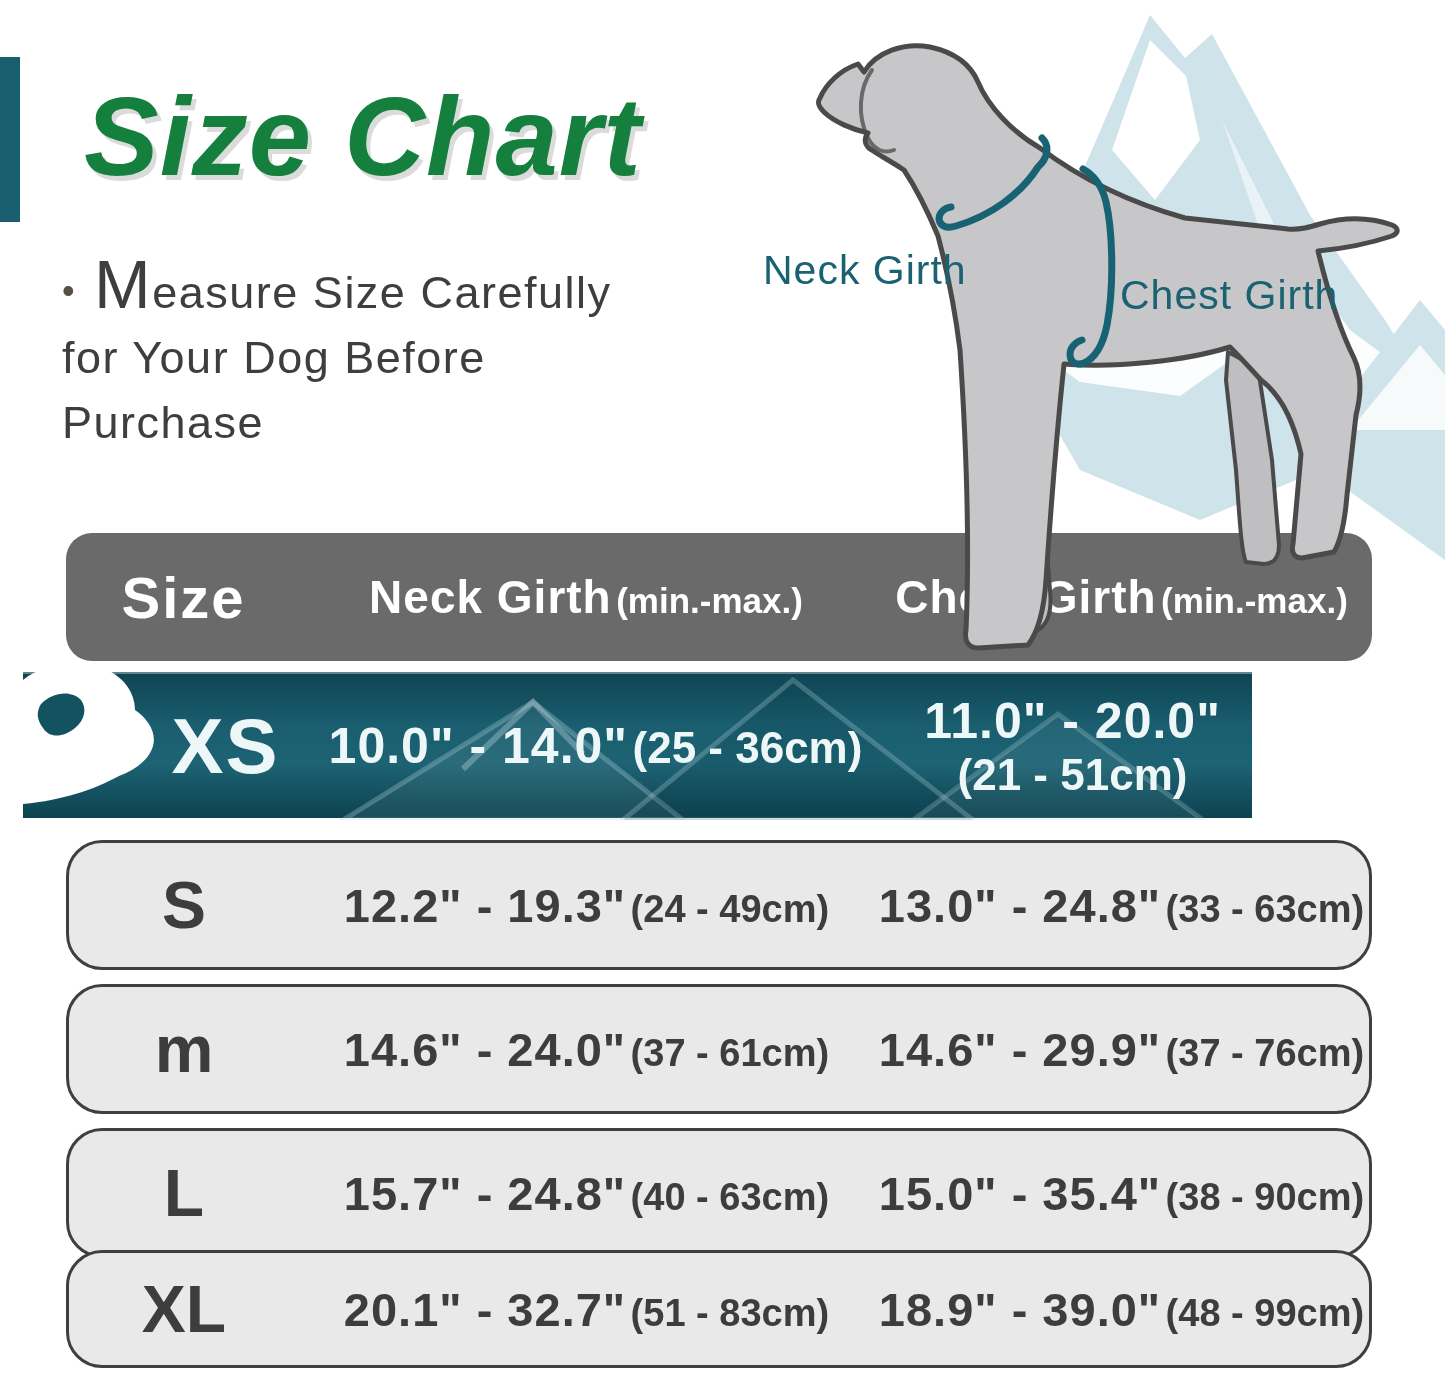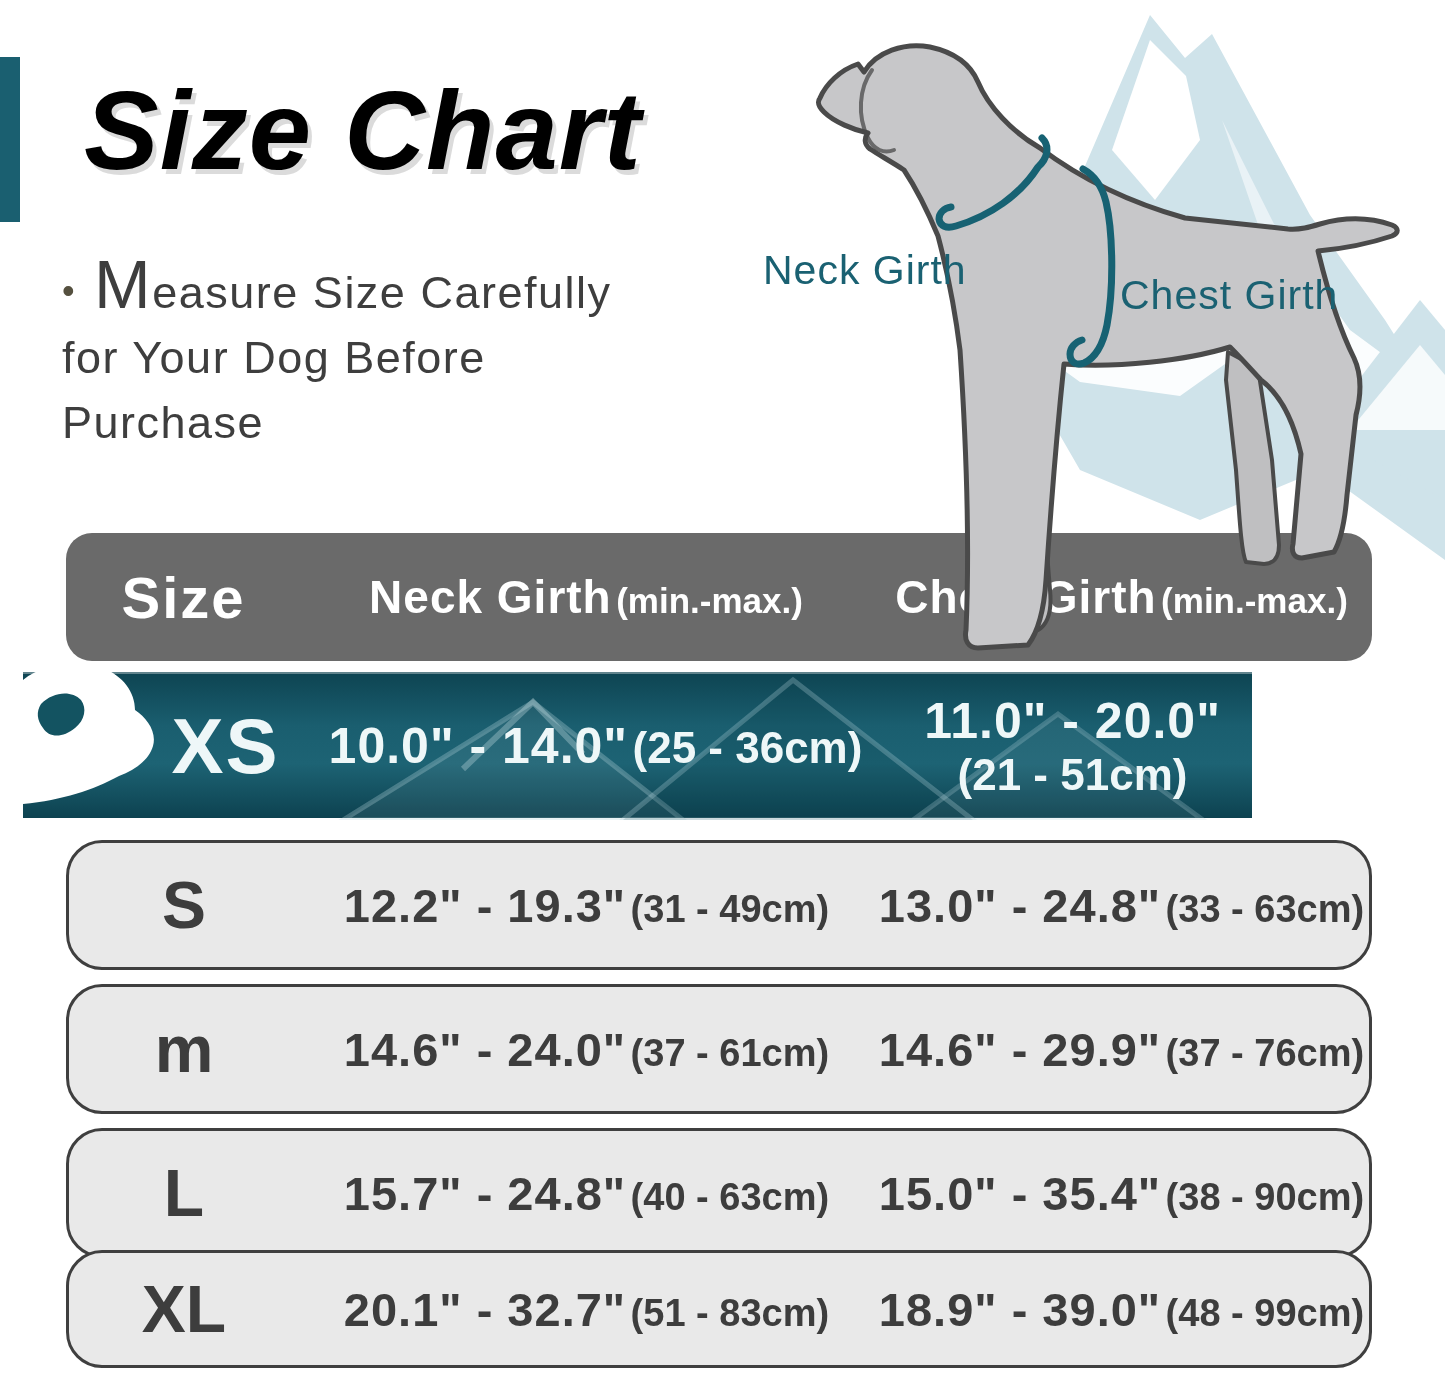--- a/index.html
+++ b/index.html
@@ -1,22 +1,22 @@
 <!DOCTYPE html>
 <html><head>
 <meta charset="utf-8">
 <style>
   html,body{margin:0;padding:0;}
   body{width:1445px;height:1400px;background:#fff;font-family:"Liberation Sans",sans-serif;overflow:hidden;}
   .canvas{position:relative;width:1445px;height:1400px;background:#fff;overflow:hidden;}
 
   .accent-bar{position:absolute;left:0;top:57px;width:20px;height:165px;background:#1a5f70;}
 
-  .title{position:absolute;left:84px;top:66px;font-size:112px;font-weight:bold;font-style:italic;
-         color:#000000;letter-spacing:1px;text-shadow:4px 5px 0 rgba(175,175,175,.45);white-space:nowrap;}
+  .title{position:absolute;left:84px;top:72px;font-size:112px;font-weight:bold;font-style:italic;
+         color:#15803d;letter-spacing:1px;text-shadow:4px 5px 0 rgba(175,175,175,.45);white-space:nowrap;}
 
   .note{position:absolute;left:62px;top:252px;width:680px;color:#3e3e3e;font-size:45px;line-height:65px;letter-spacing:1.5px;}
   .note .bullet{font-size:36px;color:#55503f;margin-right:18px;vertical-align:5px;}
   .note .lead{font-size:68px;}
 
   .mountains{position:absolute;left:990px;top:0;z-index:0;}
   .dog-svg{position:absolute;left:780px;top:20px;z-index:3;}
 
   .girth-label{position:absolute;color:#1a6172;font-size:41px;letter-spacing:1px;z-index:4;white-space:nowrap;}
   .neck-label{left:763px;top:247px;}
@@ -153,21 +153,21 @@
     <div class="xs-chest">
       <span class="val-in">11.0" - 20.0"</span>
       <span class="val-cm">(21 - 51cm)</span>
     </div>
   </div>
 
   <div class="size-row row-s">
     <div class="row-size">S</div>
     <div class="row-neck">
       <span class="r-in">12.2" - 19.3"</span>
-      <span class="r-cm">(31 - 49cm)</span>
+      <span class="r-cm">(24 - 49cm)</span>
     </div>
     <div class="row-chest">
       <span class="r-in">13.0" - 24.8"</span>
       <span class="r-cm">(33 - 63cm)</span>
     </div>
   </div>
 
   <div class="size-row row-m">
     <div class="row-size">m</div>
     <div class="row-neck">

